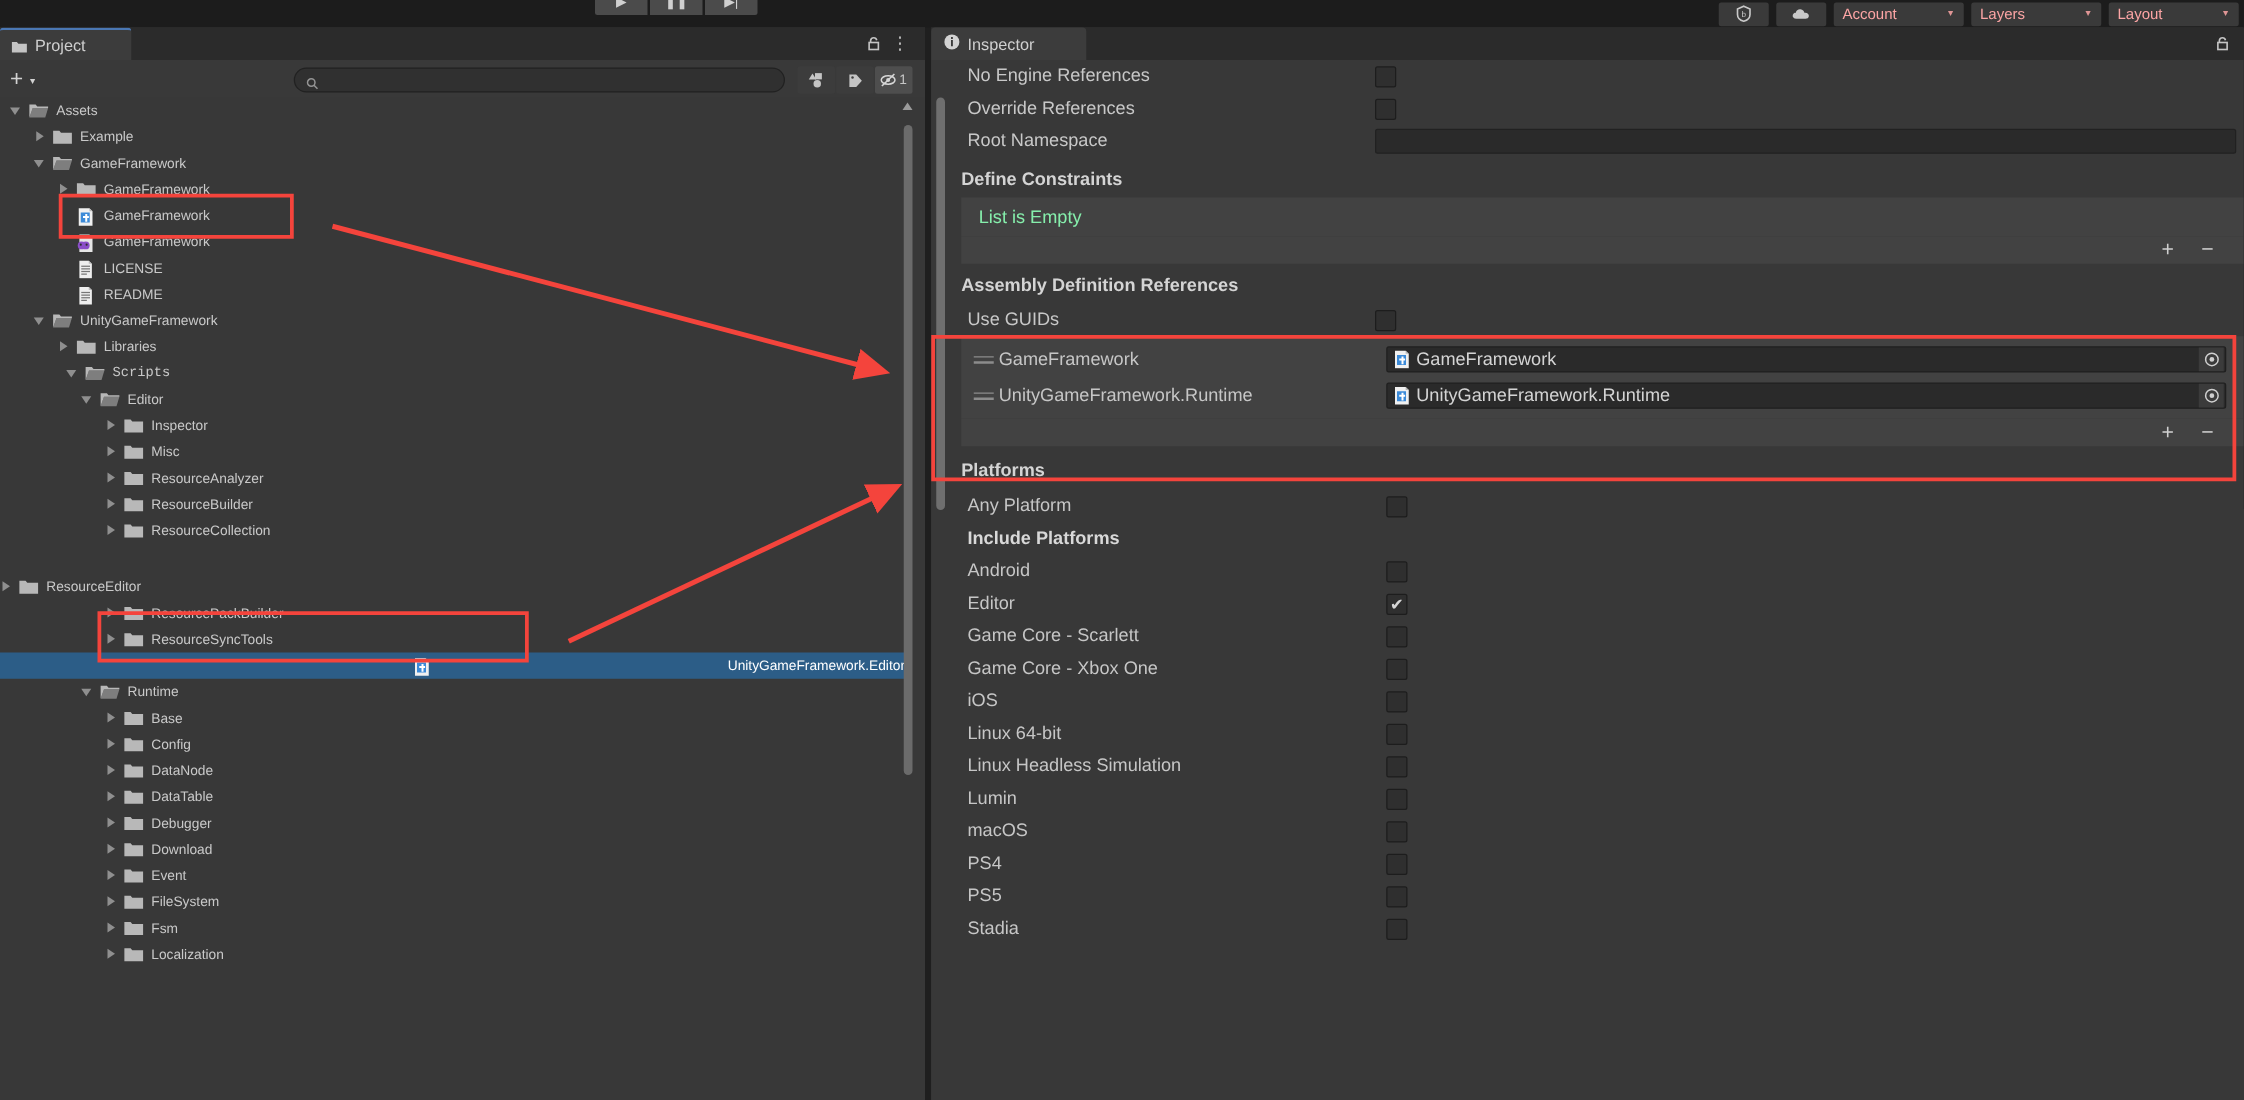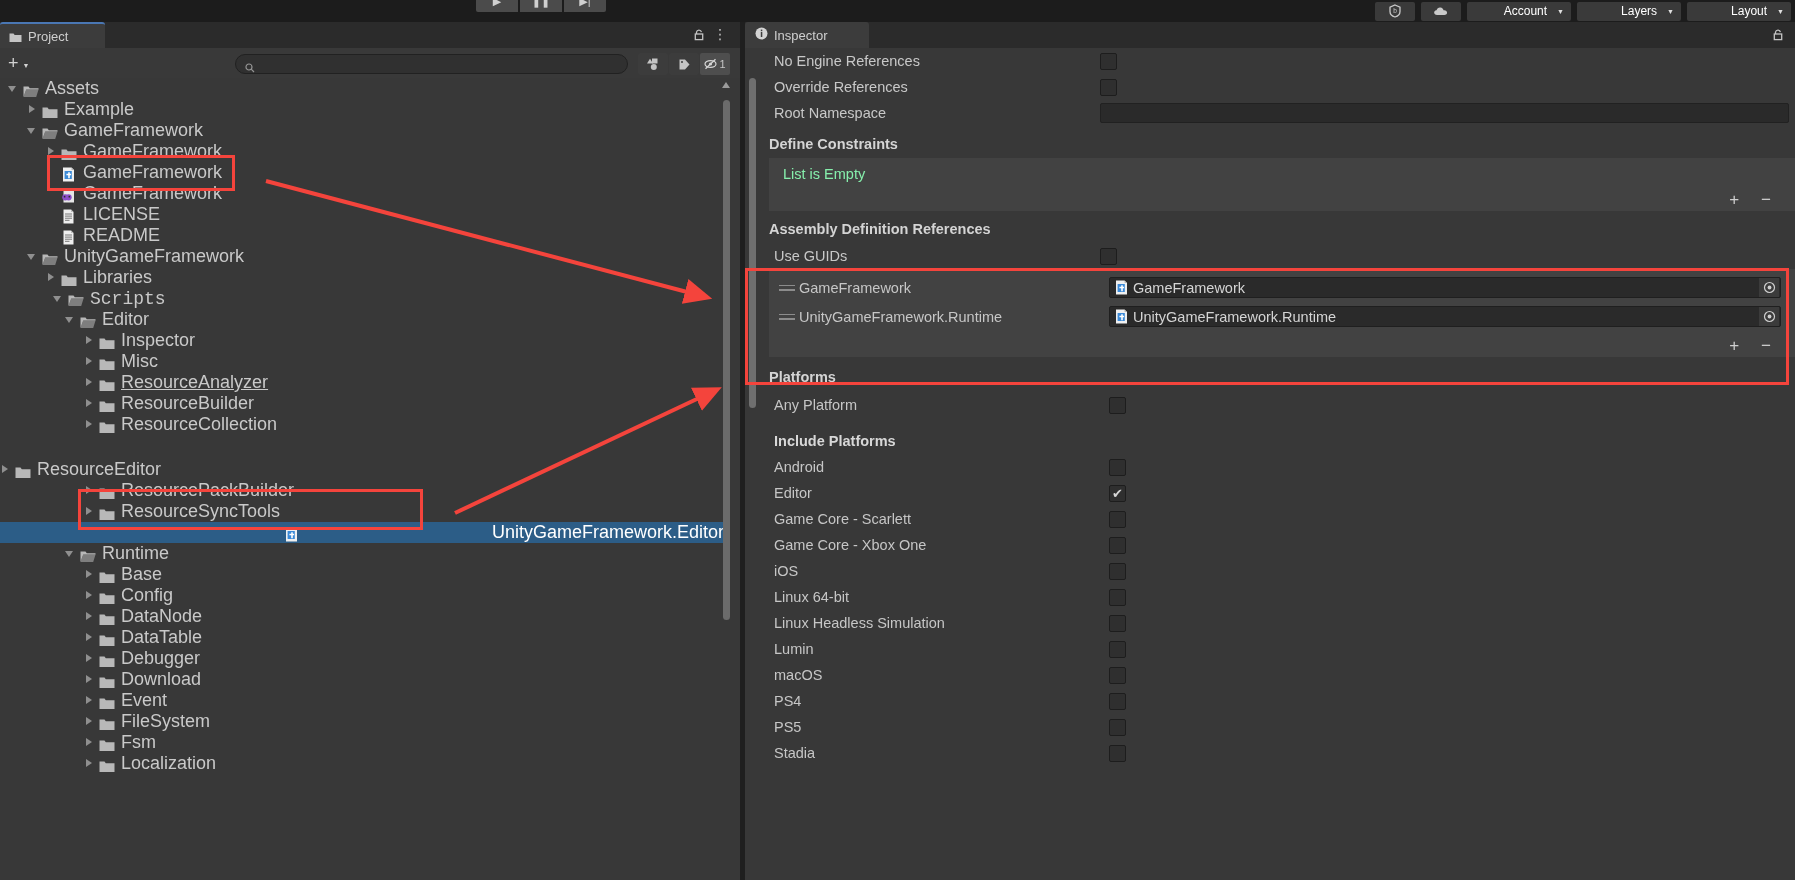--- a/index.html
+++ b/index.html
@@ -26,22 +26,22 @@
   .play-btn.first { border-radius: 2px 0 0 2px; }
   .play-btn.last { border-radius: 0 2px 2px 0; }
   .tb-right { position: absolute; right: 0; top: 0; display: flex; align-items: center; gap: 6px; height: 22px; padding-right: 4px;}
   .tb-icon-btn {
     width: 40px; height: 19px; background: #3a3a3a; border-radius: 2px;
     display: flex; align-items: center; justify-content: center;
     color: #c4c4c4; font-size: 11px;
   }
   .tb-dropdown {
     height: 19px; background: #3a3a3a; border-radius: 2px; min-width: 104px;
-    display: flex; align-items: center; justify-content: flex-end;
-    padding: 0 7px; color: #ffffff; font-size: 12px;
+    display: flex; align-items: center; justify-content: space-between;
+    padding: 0 7px; color: #fca5a5; font-size: 12px;
   }
   .tb-dropdown .caret { font-size: 7px; opacity: .85; margin-left: 10px;}
 
   
   .project-panel {
     position: absolute; left: 0; top: 22px; width: 740px; height: 858px;
     background: #383838;
   }
   .tabstrip { position: relative; height: 26px; background: #2b2b2b; }
   .tab {
@@ -84,21 +84,21 @@
   .filter-btn.active { background: #4e4e4e; }
   .filter-btn .cnt { font-size: 11px; margin-left: 1px; }
 
   
   .tree {
     position: absolute; left: 0; top: 56px; width: 724px; height: 802px;
     overflow: hidden; background: #383838;
   }
   .row {
     position: relative; height: 21px; display: flex; align-items: center;
-    color: #c9c9c9; font-size: 18px; white-space: nowrap;
+    color: #c9c9c9; font-size: 11px; white-space: nowrap;
   }
   .row.selected { background: #2c5d87; color: #ffffff; width: 724px; }
   .arrow {
     width: 11px; height: 11px; flex: 0 0 11px; margin-right: 4px;
     position: relative;
   }
   .arrow.closed::after {
     content: ""; position: absolute; left: 2px; top: 1px;
     border-left: 6px solid #8f8f8f;
     border-top: 4.5px solid transparent; border-bottom: 4.5px solid transparent;
@@ -198,21 +198,21 @@
     position: absolute; right: 1px; top: 0; width: 20px; height: 19px;
     background: #3b3b3b; display: flex; align-items: center; justify-content: center;
   }
 
   .platform-head { padding: 12px 0 7px 9px; color: #d4d4d4; font-size: 14.5px; font-weight: bold;}
   .plat-list { margin-left: 9px; }
   .plat-row {
     height: 26px; display: flex; align-items: center;
     color: #c6c6c6; font-size: 14.5px;
   }
-  .plat-row.bold { color: #d8d8d8; font-weight: bold; margin-top: 10px; }
+  .plat-row.bold { color: #d8d8d8; font-weight: bold; }
   .plat-label { width: 340px; padding-left: 5px; }
 
   
   .annot { position: absolute; border: 3px solid #f4443c; pointer-events: none; }
   .annot-line { position: absolute; pointer-events: none; }
 </style>
 </head>
 <body>
 
 <div id="root">
@@ -427,21 +427,21 @@
             </svg></span>
           <span>Inspector</span>
         </div>
         <div class="row" style="padding-left: 84px;">
           <span class="arrow closed"></span>
           <span class="ico"><svg width="16" height="13" viewBox="0 0 16 13">
               <path d="M0.5 1.5 H5.5 L6.8 3.2 H15.5 V12 H0.5 Z" fill="#b8b8b8"></path>
             </svg></span>
           <span>Misc</span>
         </div>
-        <div class="row" style="padding-left: 84px; text-decoration: underline;">
+        <div class="row" style="padding-left: 84px;">
           <span class="arrow closed"></span>
           <span class="ico"><svg width="16" height="13" viewBox="0 0 16 13">
               <path d="M0.5 1.5 H5.5 L6.8 3.2 H15.5 V12 H0.5 Z" fill="#b8b8b8"></path>
             </svg></span>
           <span>ResourceAnalyzer</span>
         </div>
         <div class="row" style="padding-left: 84px;">
           <span class="arrow closed"></span>
           <span class="ico"><svg width="16" height="13" viewBox="0 0 16 13">
               <path d="M0.5 1.5 H5.5 L6.8 3.2 H15.5 V12 H0.5 Z" fill="#b8b8b8"></path>

